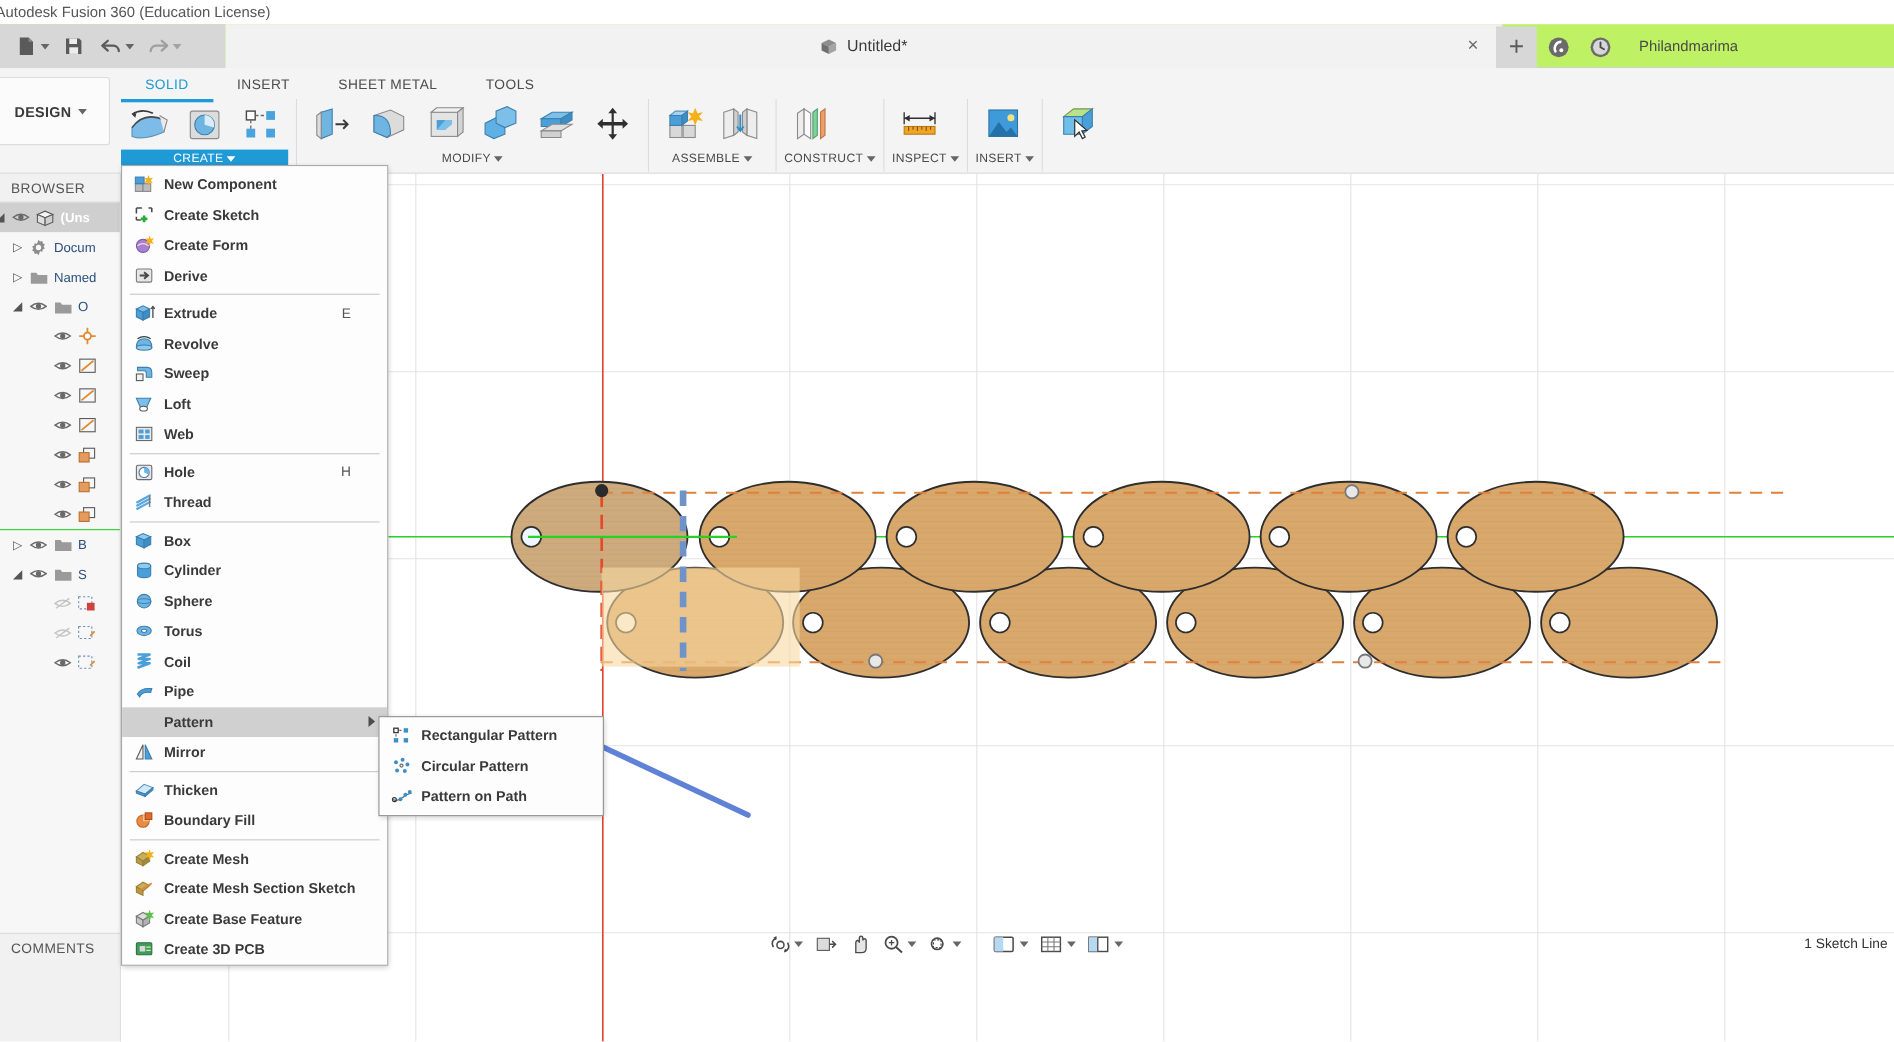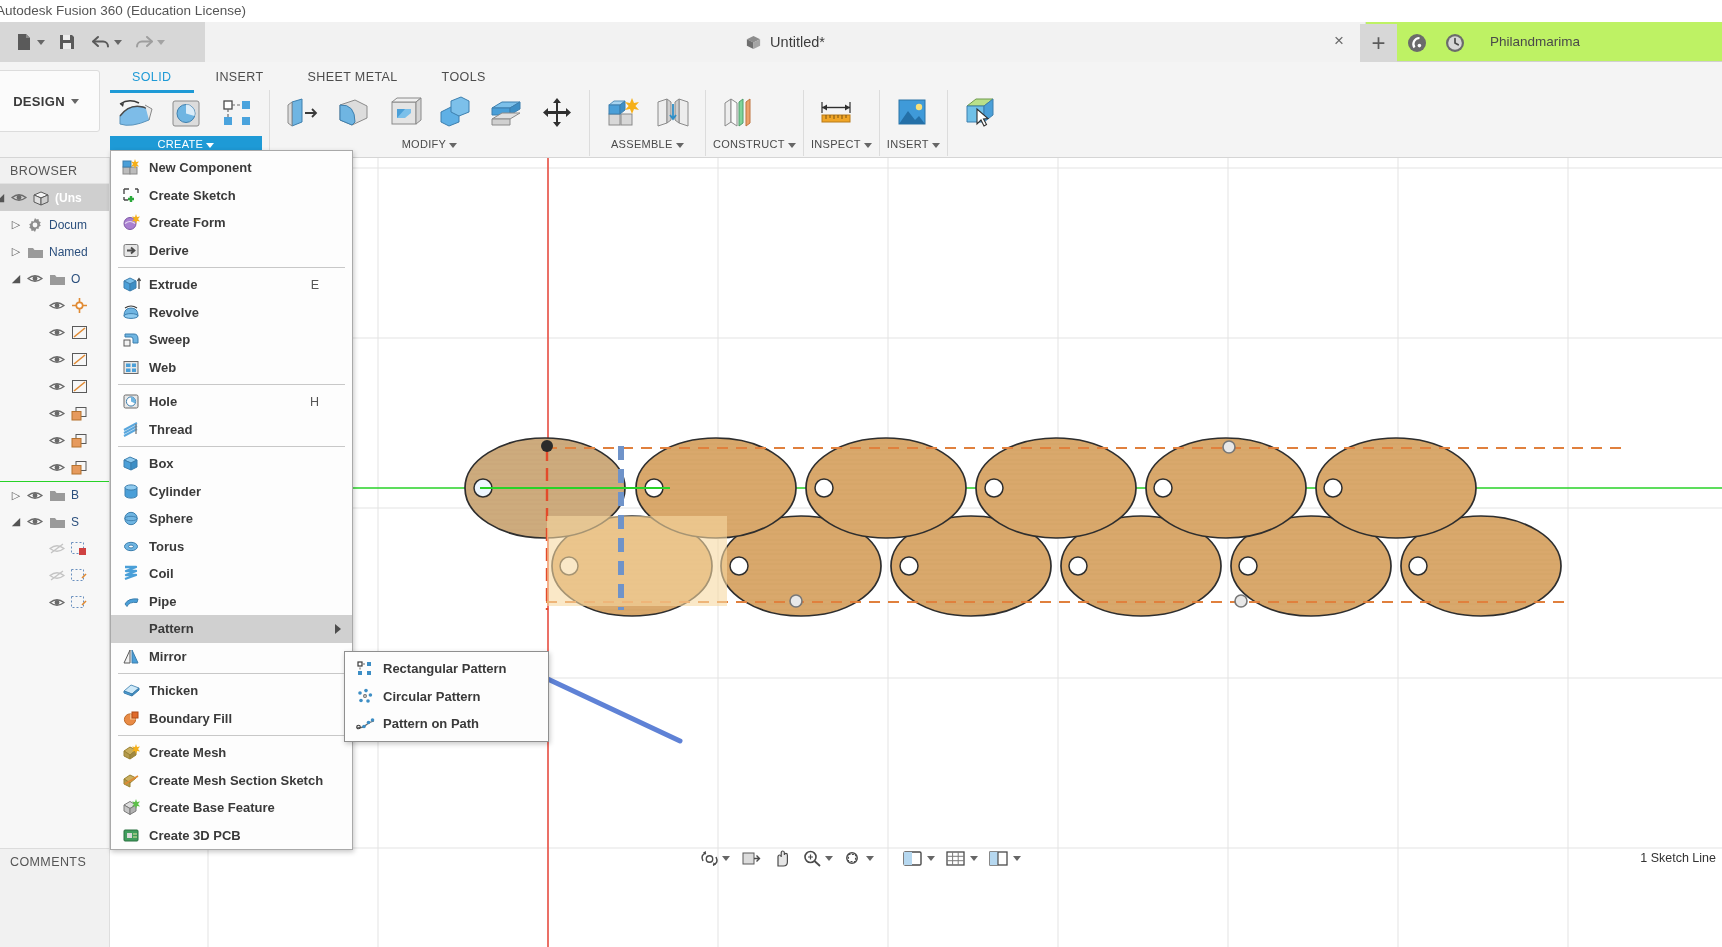--- a/index.html
+++ b/index.html
@@ -854,20 +854,29 @@
   <div class="mi">
     <span class="mico">
       <svg width="19" height="17" viewBox="0 0 19 17">
           <path d="M3 3 h9 q4 0 4 5 v4 h-5 v-4 q0 -2 -2 -2 h-6 z" fill="#6fb5e2" stroke="#3d7fae"></path>
           <rect x="2" y="9" width="6" height="6" fill="#f2f2f2" stroke="#5a5a5a"></rect>
         </svg>
     </span>
     <span class="mlbl">Sweep</span>
   </div>
 
+  <div class="mi">
+    <span class="mico">
+      <svg width="19" height="17" viewBox="0 0 19 17">
+          <path d="M2 3 h13 l-4 9 h-5 z" fill="#7cc0ea" stroke="#3d7fae"></path>
+          <ellipse cx="8.5" cy="12.5" rx="3.5" ry="2.2" fill="#fff" stroke="#5a5a5a"></ellipse>
+        </svg>
+    </span>
+    <span class="mlbl">Loft</span>
+  </div>
 
 
   <div class="mi">
     <span class="mico">
       <svg width="19" height="17" viewBox="0 0 19 17">
           <rect x="2" y="2.5" width="14" height="12" fill="#e8e8e8" stroke="#6a6a6a"></rect>
           <rect x="4" y="4.5" width="4.5" height="3.5" fill="#4a9fd8"></rect>
           <rect x="10" y="4.5" width="4" height="3.5" fill="#4a9fd8"></rect>
           <rect x="4" y="9.5" width="4.5" height="3.5" fill="#4a9fd8"></rect>
           <rect x="10" y="9.5" width="4" height="3.5" fill="#4a9fd8"></rect>

